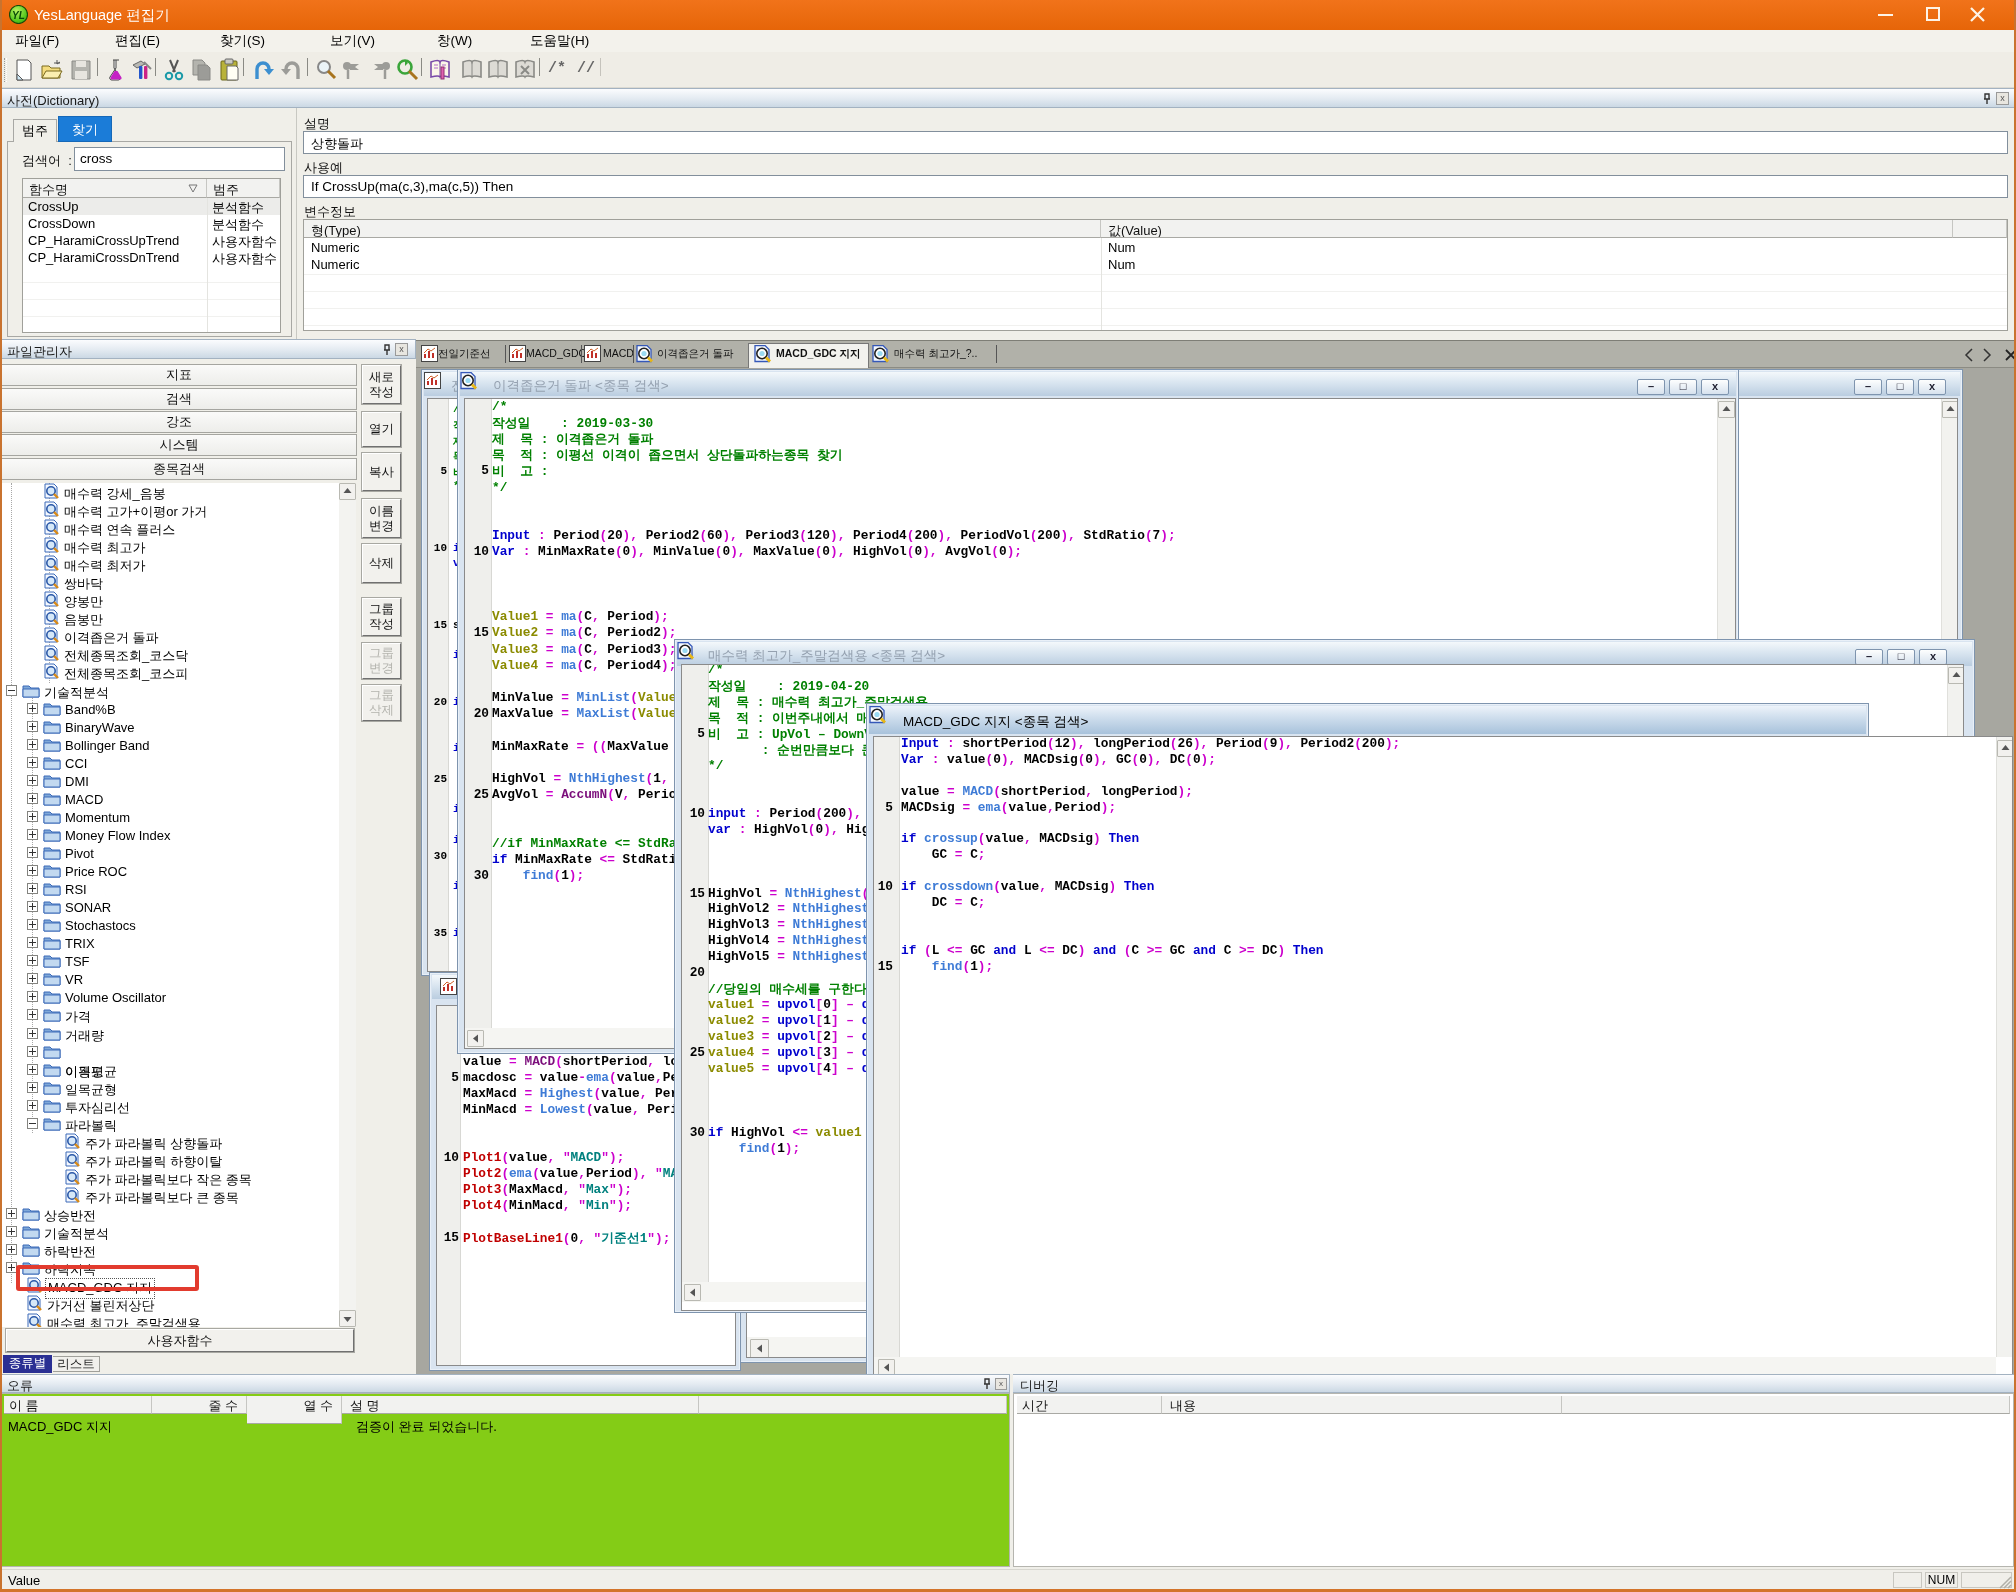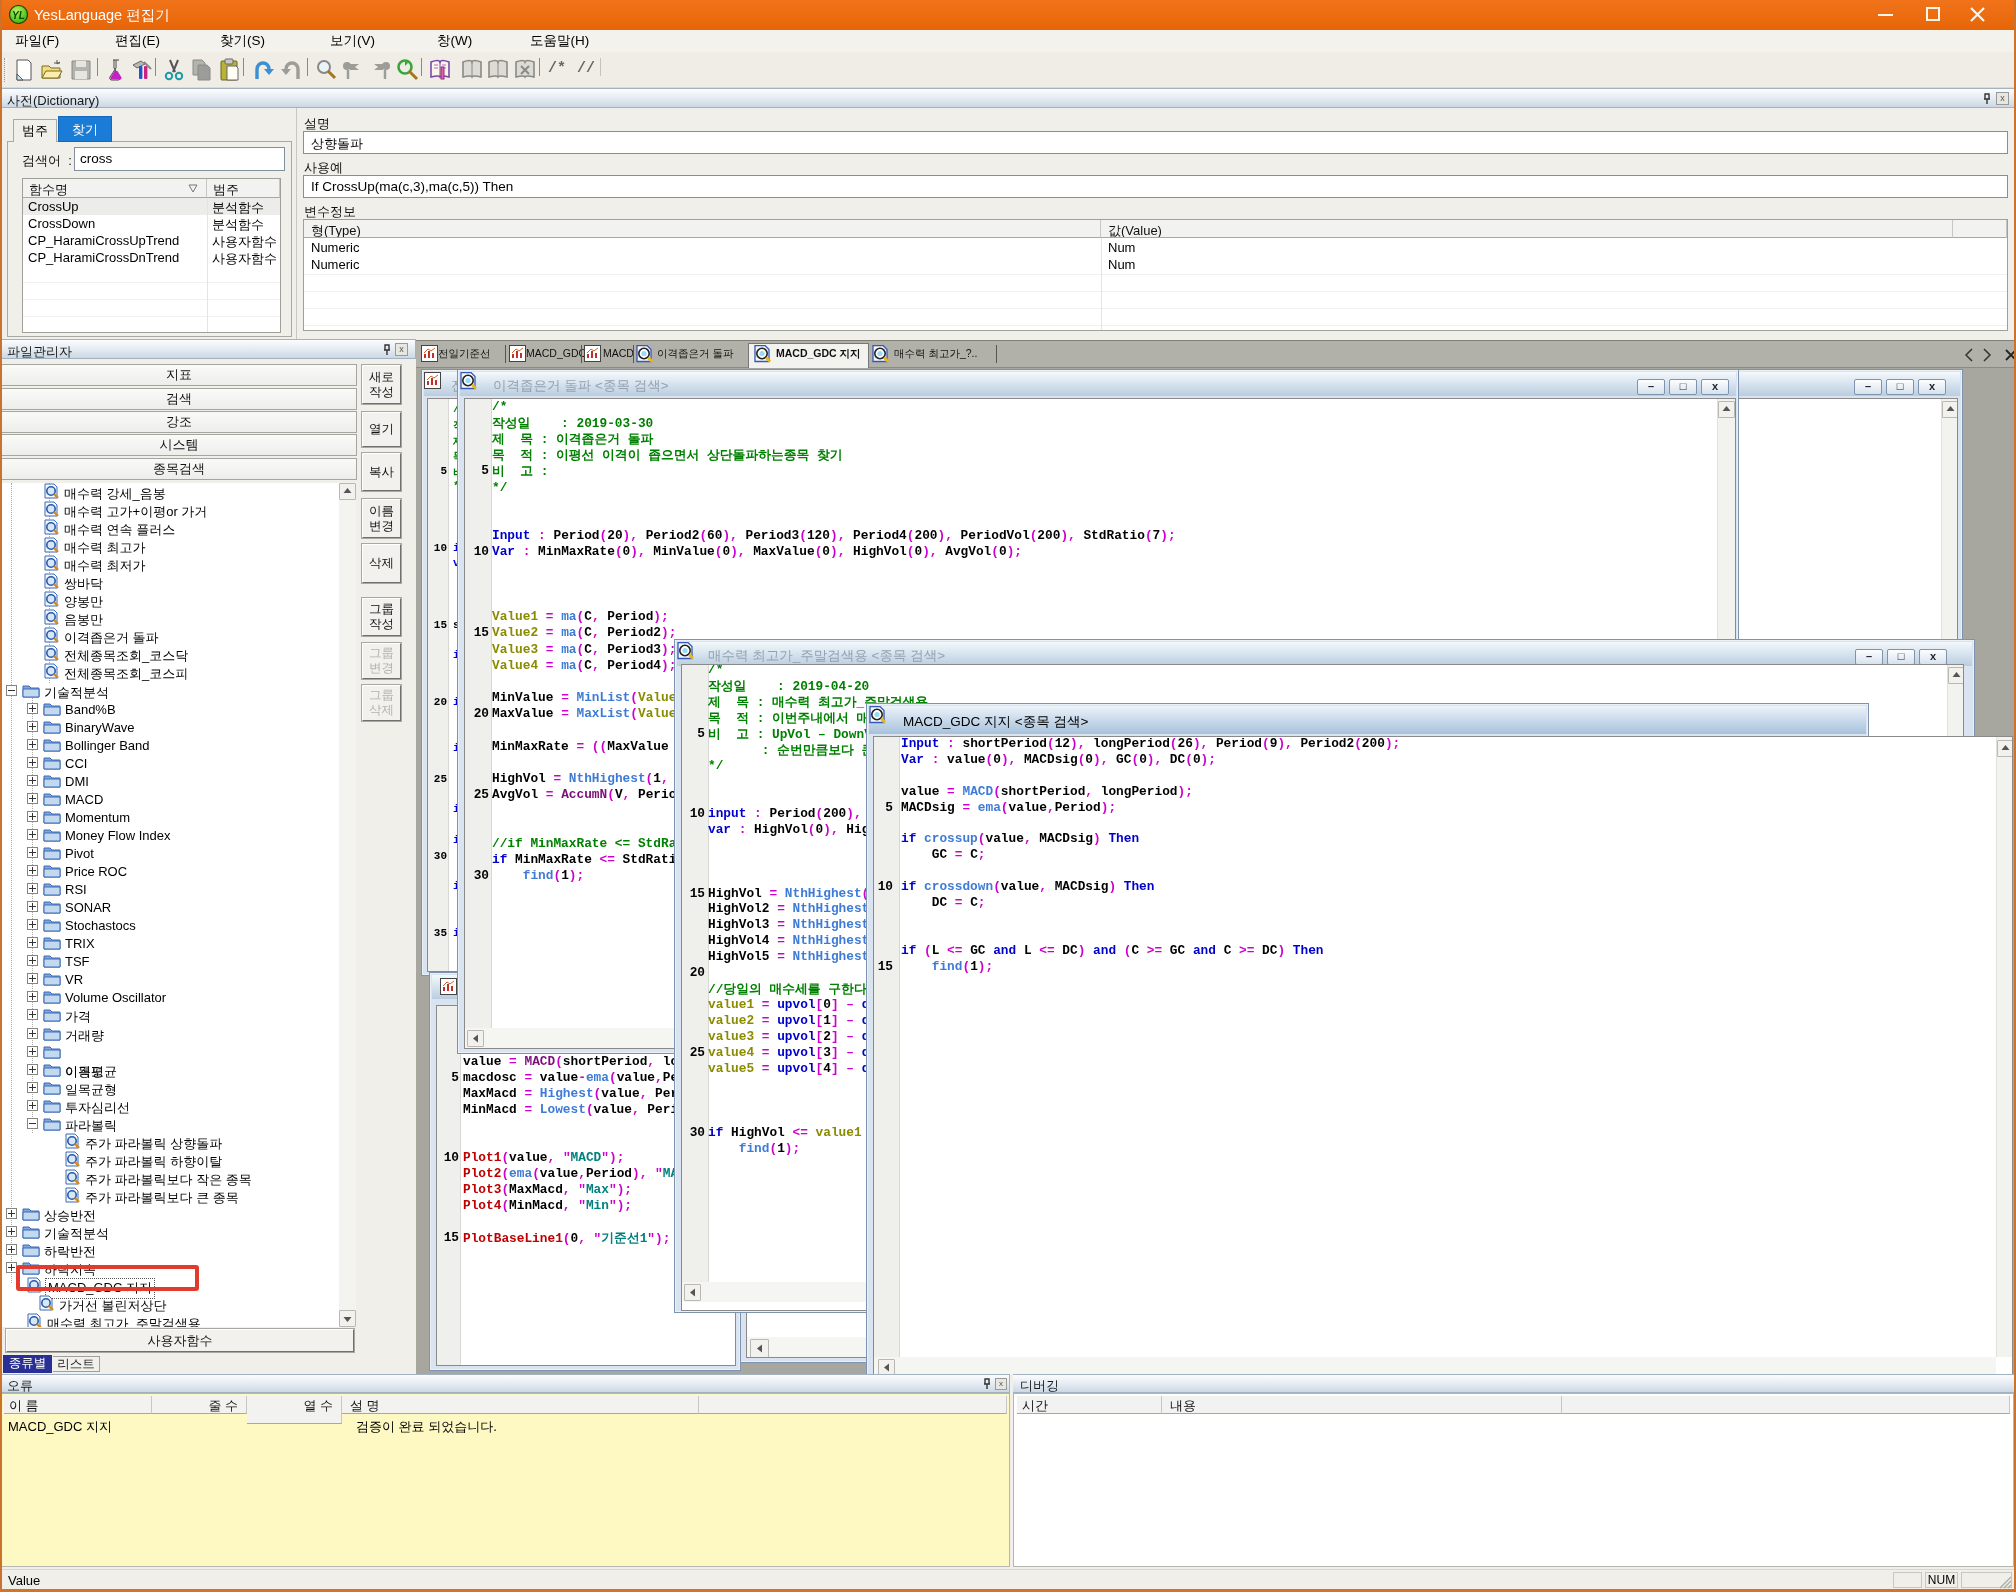--- a/index.html
+++ b/index.html
@@ -660,21 +660,21 @@
         <span style="position:absolute;left:43px;top:2px">하락지속</span>
       </div>
       <div class="trow" style="left:0;top:794px;height:18px;width:354px">
         <svg style="position:absolute;left:25px;top:0px" width="17" height="17">
           <path d="M2 1 h9 l3 3 v11 H2z" fill="#F4F8FF" stroke="#3C6AB8"></path>
           <circle cx="8" cy="8" r="4.2" fill="#D6E8F8" stroke="#2A58A8" stroke-width="1.6"></circle>
           <path d="M11 11 l4 4" stroke="#D88A18" stroke-width="2.4"></path>
         </svg>
         <span style="position:absolute;left:44px;top:1px;border:1px dotted #555;padding:0 2px 1px 2px">MACD_GDC 지지</span>
       </div>
-      <div class="trow" style="left:12px;top:812px;height:18px;width:354px">
+      <div class="trow" style="left:0;top:812px;height:18px;width:354px">
         <svg style="position:absolute;left:25px;top:0px" width="17" height="17">
           <path d="M2 1 h9 l3 3 v11 H2z" fill="#F4F8FF" stroke="#3C6AB8"></path>
           <circle cx="8" cy="8" r="4.2" fill="#D6E8F8" stroke="#2A58A8" stroke-width="1.6"></circle>
           <path d="M11 11 l4 4" stroke="#D88A18" stroke-width="2.4"></path>
         </svg>
         <span style="position:absolute;left:46px;top:2px">가거선 볼린저상단</span>
       </div>
       <div class="trow" style="left:0;top:830px;height:18px;width:354px">
         <svg style="position:absolute;left:25px;top:0px" width="17" height="17">
           <path d="M2 1 h9 l3 3 v11 H2z" fill="#F4F8FF" stroke="#3C6AB8"></path>
@@ -969,21 +969,21 @@
 </div>
     </div>
 </div>
 <div class="ab hdr" style="left:0;top:1374px;width:1010px;height:19px;border-left:none">
     <div class="htxt" style="top:2px">오류</div>
 <svg class="ab" style="left:981px;top:3px" width="12" height="12">
       <path d="M4 1 h4 v5 h-4z M3 6 h6 M6 6 v5" stroke="#333" fill="none" stroke-width="1.4"></path>
     </svg>
 <div class="ab" style="left:995px;top:3px;width:12px;height:12px;background:#E8E6E0;border:1px solid #999;font-size:8px;text-align:center;line-height:10px;color:#555">x</div>
   </div>
-<div class="ab" style="left:0;top:1393px;width:1010px;height:174px;background:#fef9c3;border:1px solid #B5B5AF">
+<div class="ab" style="left:0;top:1393px;width:1010px;height:174px;background:#84cc16;border:1px solid #B5B5AF">
 <div class="th" style="left:3px;top:2px;width:148px;height:18px">
       <span style="position:absolute;left:5px;top:1px">이 름</span>
     </div>
 <div class="th" style="left:151px;top:2px;width:95px;height:18px">
       <span style="position:absolute;right:8px;top:1px">줄 수</span>
     </div>
 <div class="th" style="left:246px;top:2px;width:95px;height:28px">
       <span style="position:absolute;right:8px;top:1px">열 수</span>
     </div>
 <div class="th" style="left:341px;top:2px;width:357px;height:18px">

